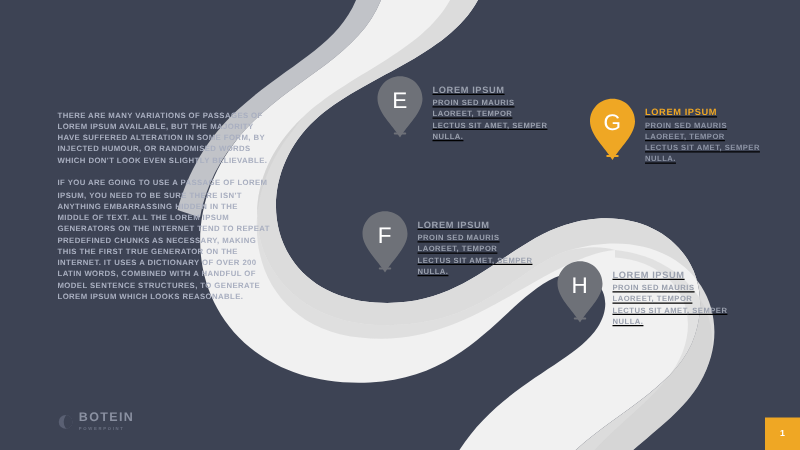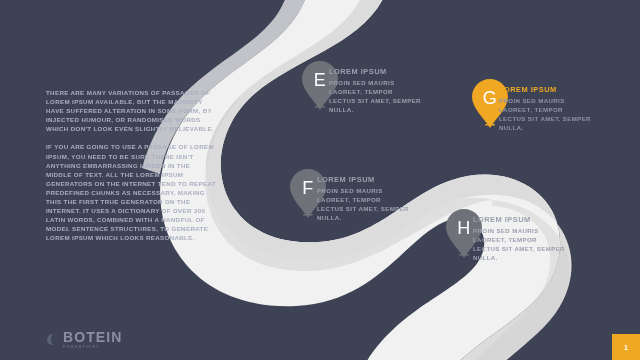--- a/index.html
+++ b/index.html
@@ -26,38 +26,38 @@
   .pin-item{position:absolute;}
   .pin{
     position:absolute;left:0;top:0;width:40px;height:52px;
   }
   .pin-letter{
     position:absolute;left:0;top:0;width:40px;height:40px;
     display:flex;align-items:center;justify-content:center;
     color:#ffffff;font-size:18px;font-weight:400;line-height:1;
     letter-spacing:.5px;
   }
-  .pin-text{position:absolute;left:29px;top:7px;width:92px;}
+  .pin-text{position:absolute;left:46px;top:7px;width:92px;text-decoration:underline;}
   .pin-title{
     font-size:7.4px;font-weight:700;letter-spacing:.5px;
     color:#9aa0ae;text-transform:uppercase;margin:0 0 1.5px 0;
   }
   .pin-title.accent{color:#efa724;}
   .pin-body{
     font-size:6.1px;line-height:9.3px;letter-spacing:.4px;
     color:#9aa0ae;text-transform:uppercase;font-weight:700;margin:0;
   }
   .pin-body.on-dark{color:#8e95a6;}
 
   
   #logo{position:absolute;left:47px;top:330px;display:flex;align-items:center;gap:5px;}
   #logo-mark{width:11px;height:11px;border-radius:50%;background:#5a6073;position:relative;overflow:hidden;}
   #logo-mark:after{content:"";position:absolute;left:4px;top:-1px;width:9px;height:13px;border-radius:50%;background:#3d4354;}
   .logo-text{display:flex;flex-direction:column;line-height:1;}
-  #logo-name{font-size:14px;font-weight:700;letter-spacing:1.1px;color:#8a90a1;}
+  #logo-name{font-size:10px;font-weight:700;letter-spacing:1.1px;color:#8a90a1;}
   #logo-sub{font-size:3.4px;font-weight:700;letter-spacing:1.35px;color:#6a7082;margin-top:1.6px;}
 
   
   #page-badge{
     position:absolute;right:0;bottom:0;width:28px;height:26px;
     background:#efa724;display:flex;align-items:center;justify-content:center;
     color:#ffffff;font-size:7px;font-weight:700;
   }
 </style>
 </head>

